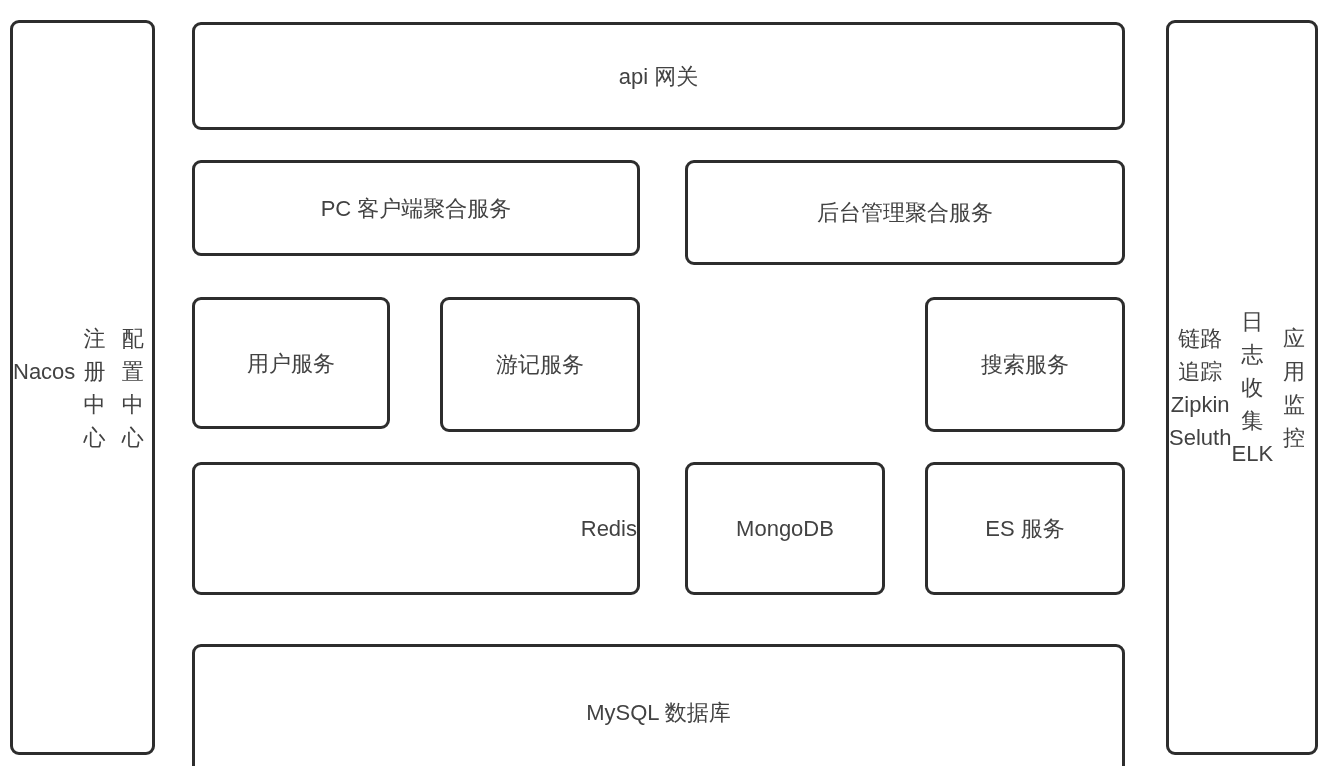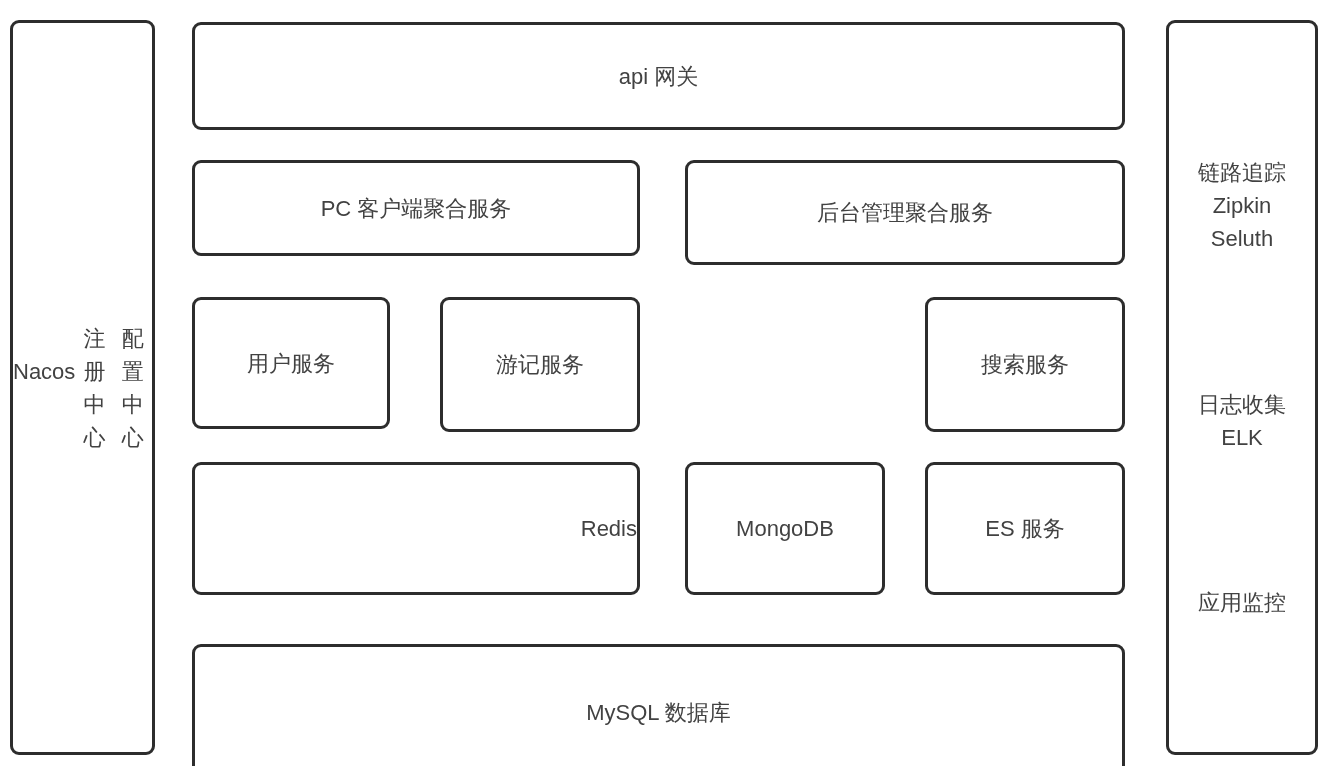--- a/index.html
+++ b/index.html
@@ -43,21 +43,21 @@
   #box-travel  { left: 440px; top: 297px; width: 200px; height: 135px; }
   #box-comment { left: 685px; top: 297px; width: 200px; height: 135px; }
   #box-search  { left: 925px; top: 297px; width: 200px; height: 135px; }
   #box-redis { left: 192px; top: 462px; width: 448px; height: 133px; justify-content: flex-end; }
   #box-mongo { left: 685px; top: 462px; width: 200px; height: 133px; }
   #box-es    { left: 925px; top: 462px; width: 200px; height: 133px; }
   #box-mysql { left: 192px; top: 644px; width: 933px; height: 136px; }
   
   #box-right {
     left: 1166px; top: 20px; width: 152px; height: 735px;
-    flex-direction: column;
+    flex-direction: row;
     justify-content: space-evenly;
   }
   .panel-group { text-align: center; }
   .wrap-narrow {
     display: inline-block;
     width: 92px; 
   }
 </style>
 </head>
 <body>

